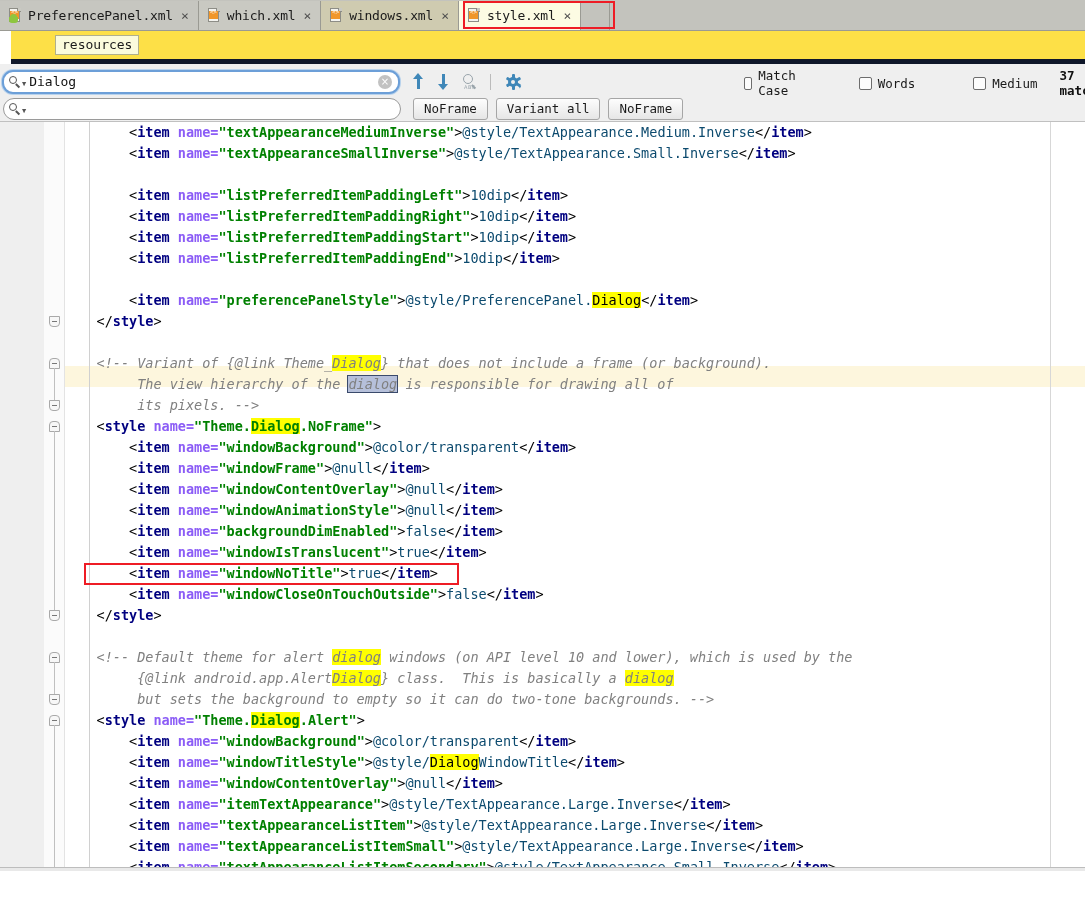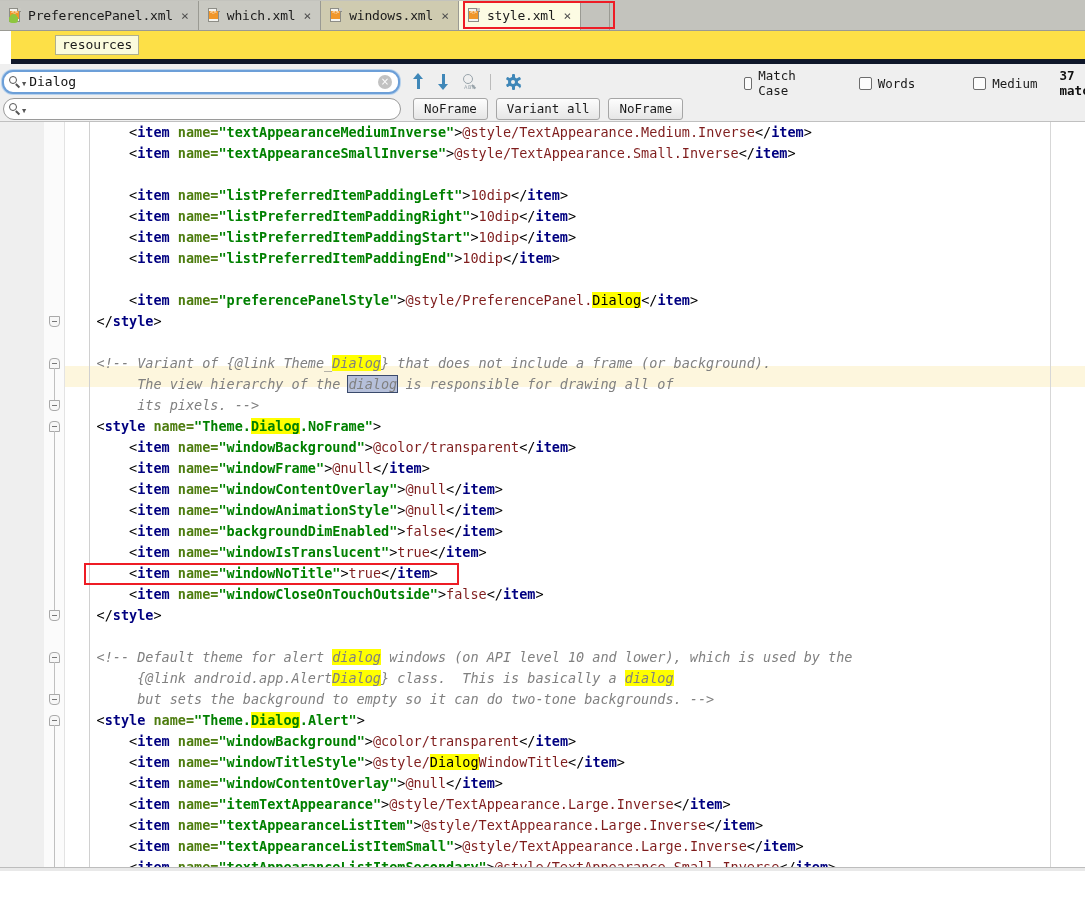--- a/index.html
+++ b/index.html
@@ -134,23 +134,23 @@
 
   .code{position:absolute;left:64px;top:0;right:0;height:100%;
     font-family:"DejaVu Sans Mono","Liberation Mono",monospace;
     font-size:13.5px;line-height:21px;white-space:pre;color:#000;}
   .ln{position:absolute;left:0;height:21px;line-height:21px;white-space:pre;}
 
   .caretrow{position:absolute;left:0;right:0;height:21px;background:#fdf6dd;}
 
   
   .tag{color:#000080;font-weight:bold;}
-  .attr{color:#4d7c0f;font-weight:bold;}
+  .attr{color:#8b5cf6;font-weight:bold;}
   .val{color:#008000;font-weight:bold;}
-  .txt{color:#7f1d1d;}
+  .txt{color:#0c4a6e;}
   .punc{color:#000000;}
   .cmt{color:#808080;font-style:italic;}
   .hl{background:#ffff00;}
   .sel{background:#b6c0da;outline:1px solid #3a4a6b;}
 
   
   .anno-style{
     position:absolute;left:84px;top:441px;width:375px;height:22px;
     border:2px solid #ee1c25;box-sizing:border-box;pointer-events:none;
   }

